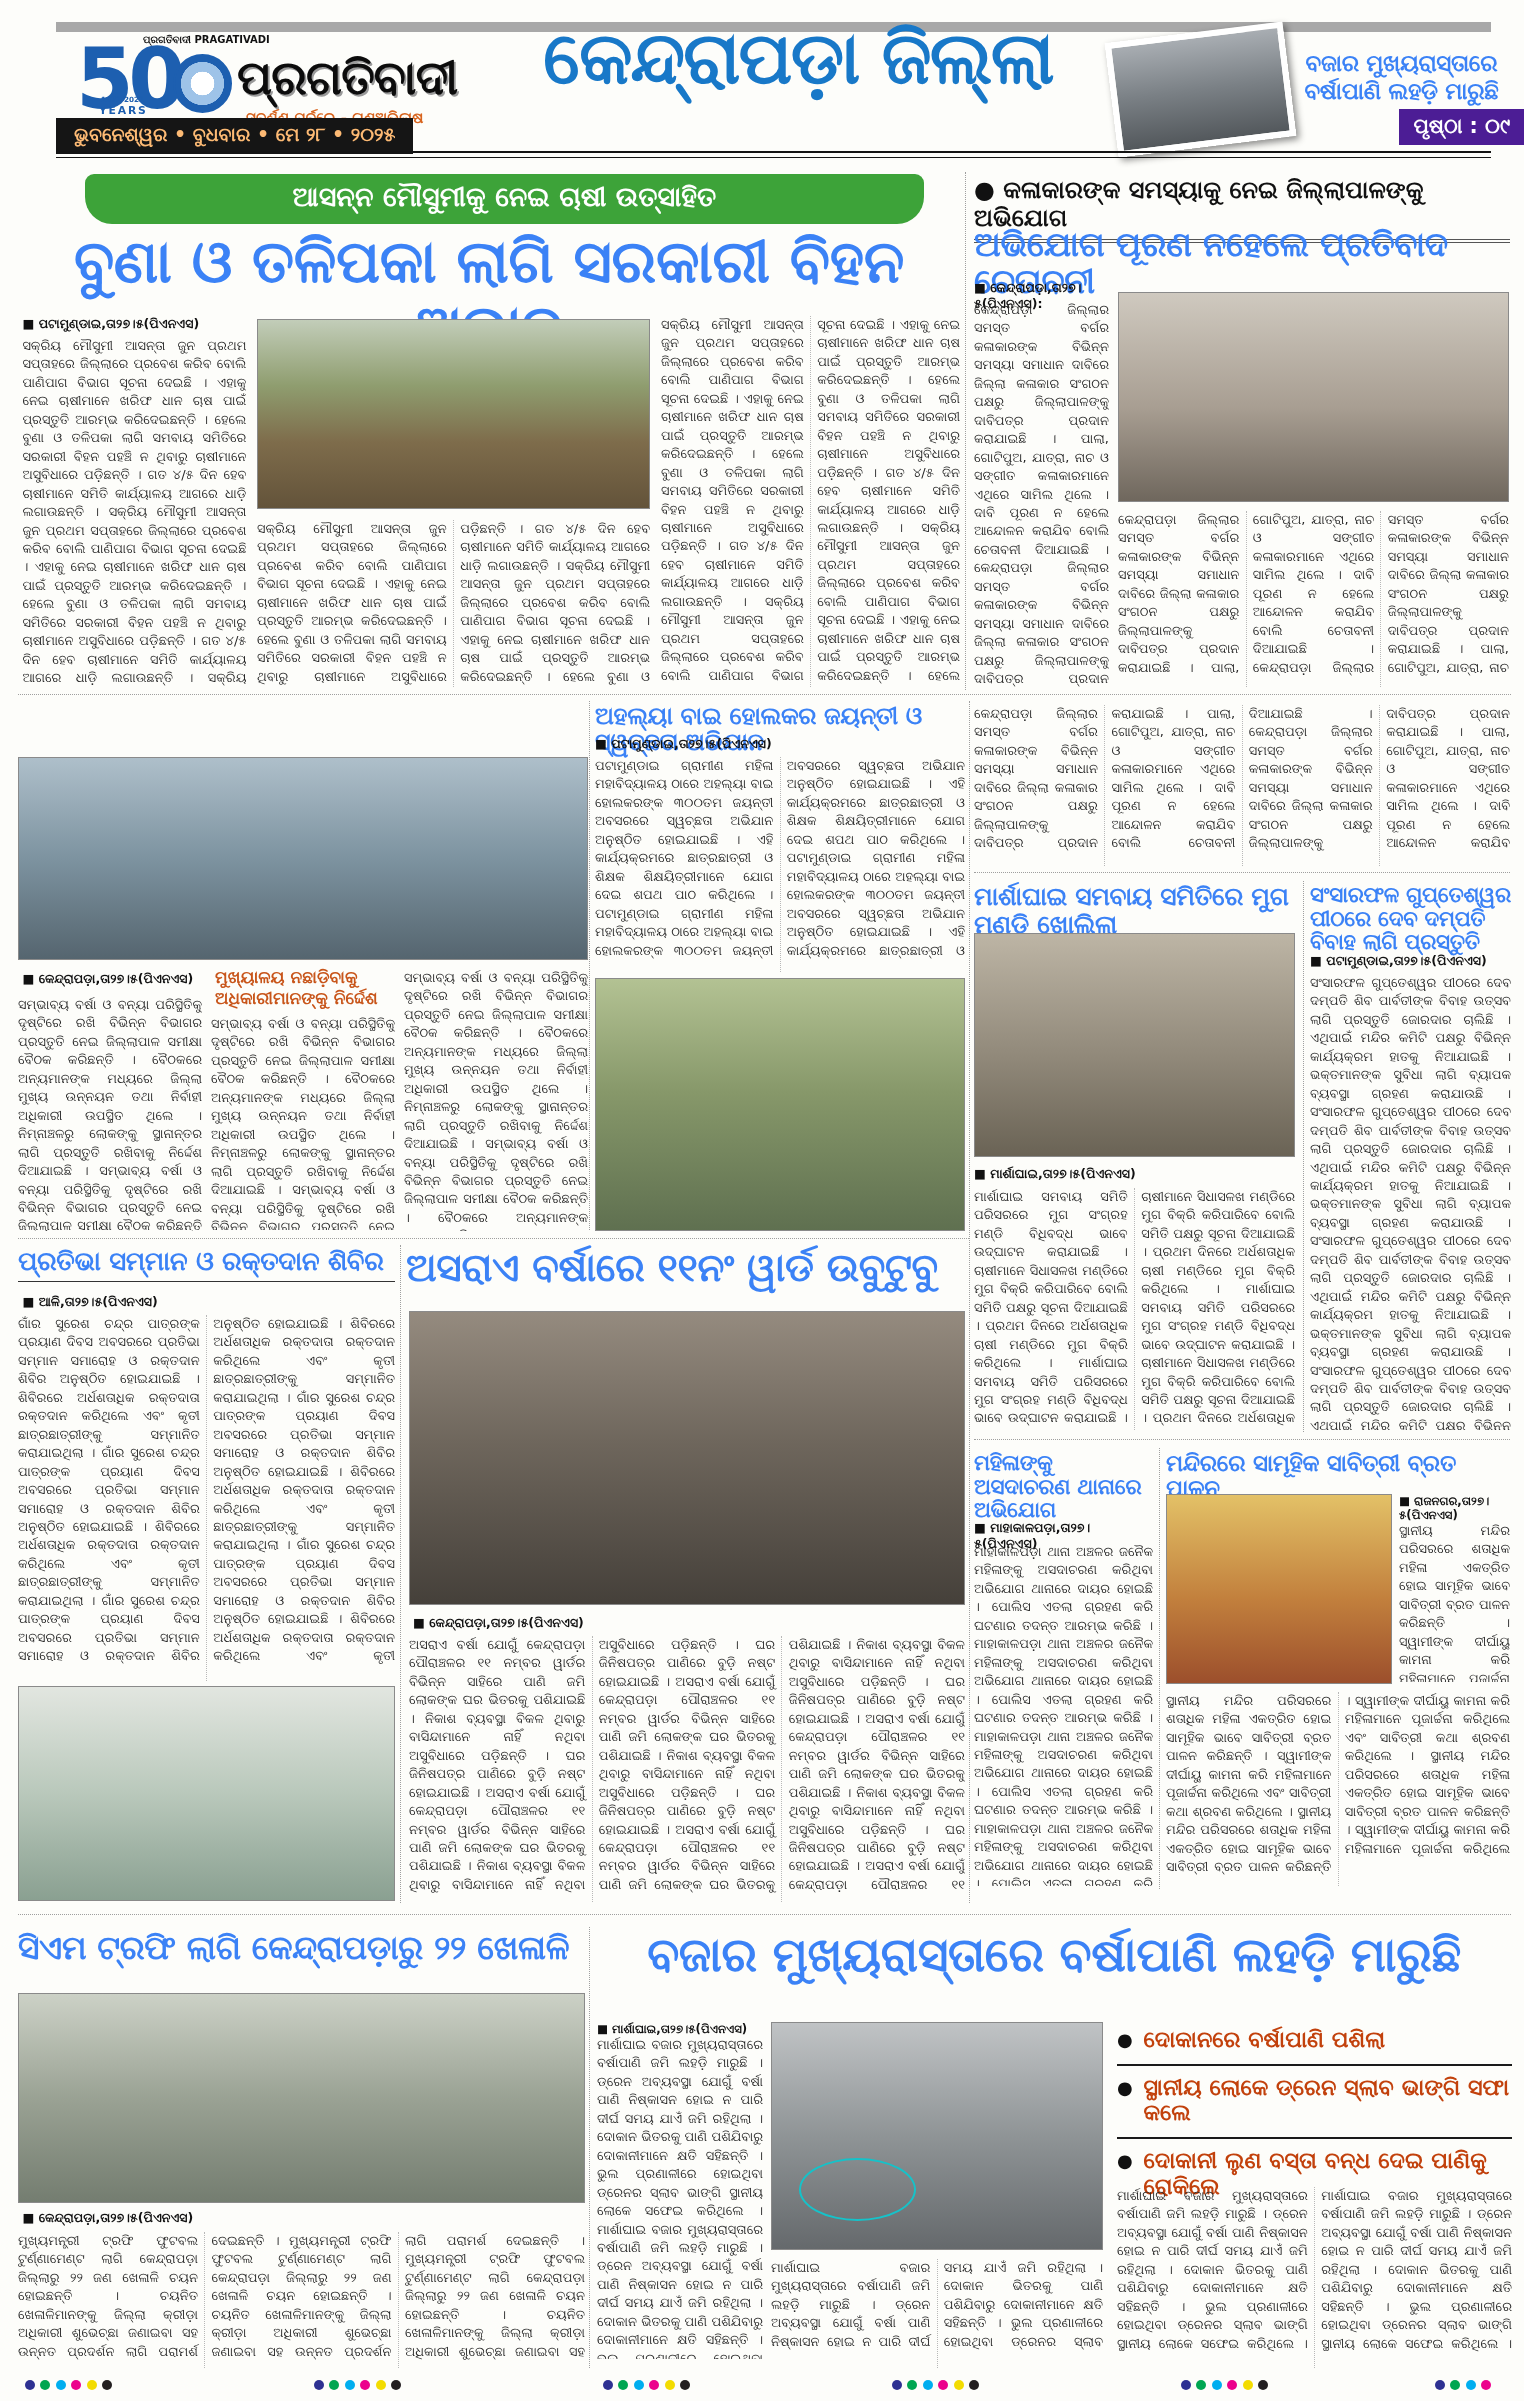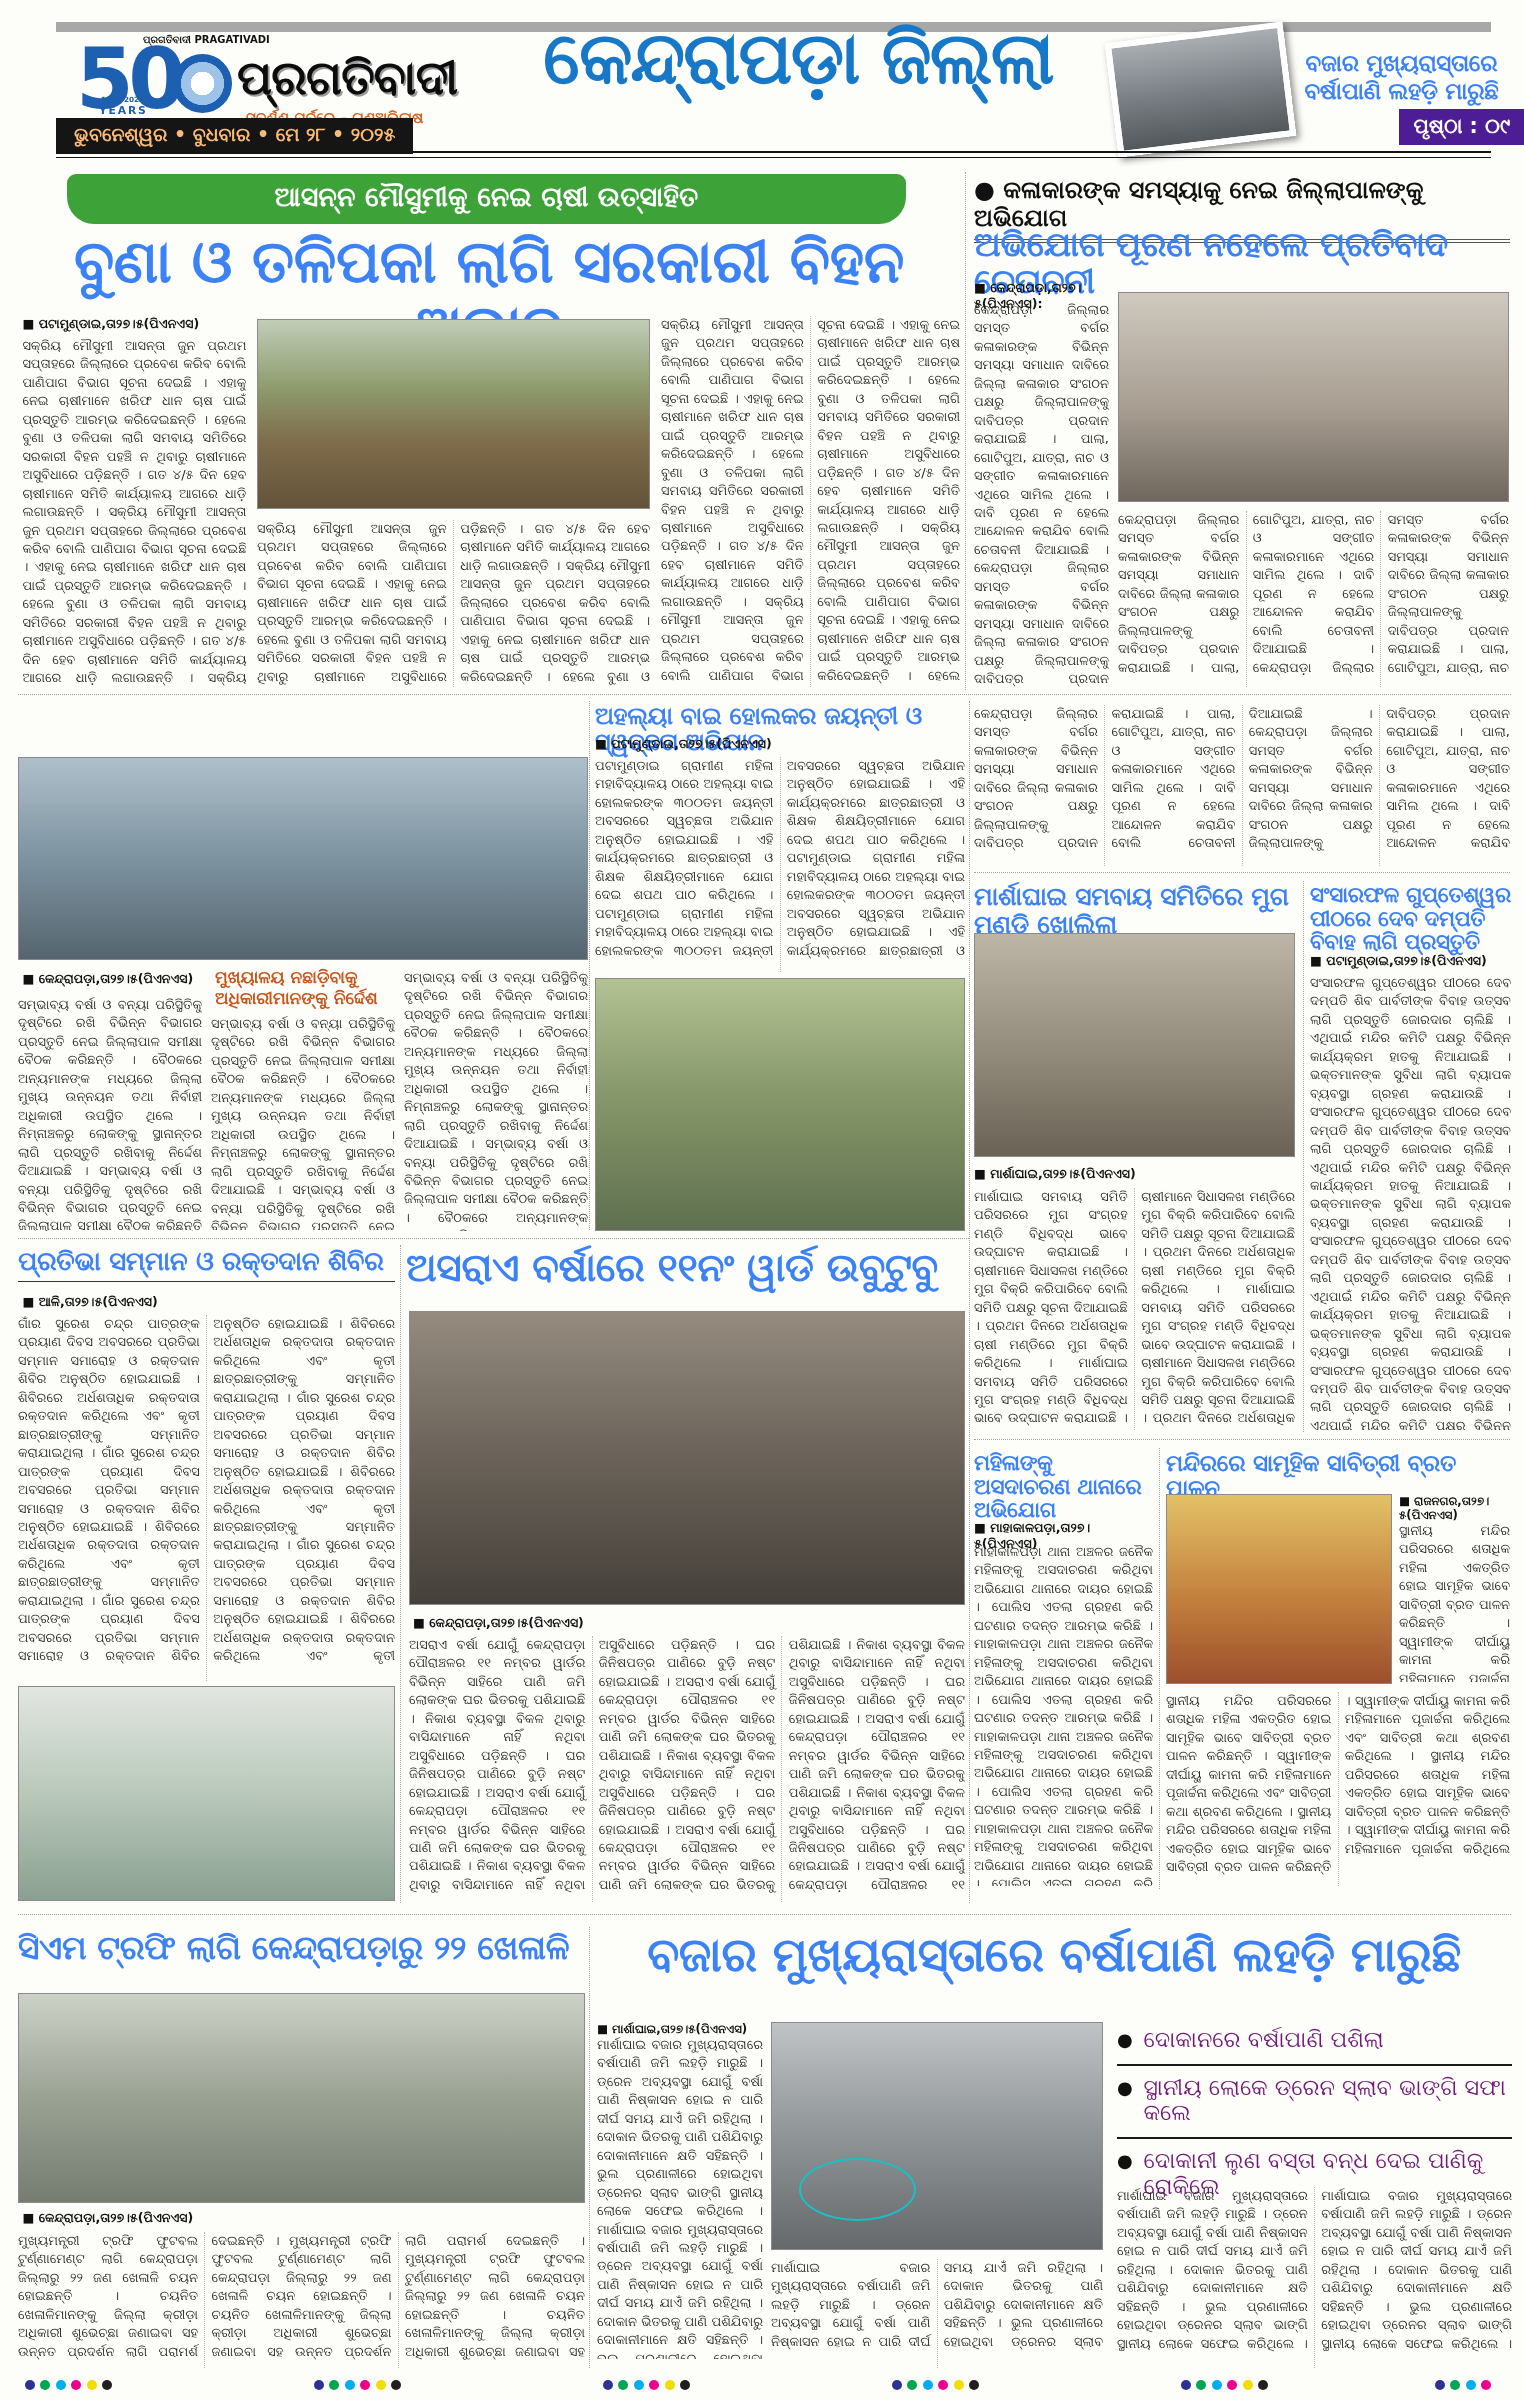--- a/index.html
+++ b/index.html
@@ -21,21 +21,21 @@
   .kicker-green{background:#3da339;color:#fff;font-weight:bold;font-size:27px;text-align:center;
     border-radius:9px 9px 27px 27px;padding:7.2px 0 10.8px}
   .kicker-bullet{font-weight:bold;font-size:24px;color:#111;border-bottom:4.5px double #555;padding-bottom:7.2px}
   .badge{background:#4c1d95;color:#fff;font-weight:bold;font-size:20.6px;padding:4.5px 14.4px 7.2px;display:inline-block}
   .datebar{background:#151515;color:#fdba74;font-weight:bold;font-size:19px;padding:5.4px 18px 8px;display:inline-block}
   .brand{font-weight:800;font-size:47px;color:#0c0c0c;text-shadow:1.8px 1.8px 0 #9a9a9a;letter-spacing:-0.9px}
   .title-blue{font-weight:800;font-size:72px;color:#1878c8;letter-spacing:-1.8px}
   .subhead-orange{color:#c8551a;font-weight:bold;font-size:17px;line-height:1.25}
   .bullet-row{display:flex;align-items:flex-start;gap:10.8px;padding:9px 0 10.8px;border-bottom:2.7px solid #1a1a1a}
   .bullet-row .dot{font-size:18px;line-height:1.4;color:#111}
-  .bullet-row .lbl{color:#701a75;font-weight:normal;font-size:22.4px;line-height:1.15}
+  .bullet-row .lbl{color:#c2410c;font-weight:bold;font-size:22.4px;line-height:1.15}
   .mark{width:10px;height:10px;border-radius:50%;display:inline-block;margin-right:5.4px}
   .ph-grad1{background:linear-gradient(180deg,#c2cdb9 0%,#8f9d6f 35%,#7e6c4b 65%,#63533a 100%)}
   .ph-grad2{background:linear-gradient(180deg,#cfc9bf 0%,#a89e92 55%,#6f675d 100%)}
   .ph-grad3{background:linear-gradient(180deg,#aebfca 0%,#7d93a0 50%,#55656f 100%)}
   .ph-grad4{background:linear-gradient(180deg,#b3c293 0%,#87986a 45%,#5f7050 100%)}
   .ph-grad5{background:linear-gradient(180deg,#bdb5a5 0%,#91897a 55%,#6a6355 100%)}
   .ph-grad6{background:linear-gradient(180deg,#958b7f 0%,#6e665c 45%,#45403a 100%)}
   .ph-grad7{background:linear-gradient(180deg,#e2e6e0 0%,#b9c8bb 50%,#8aa091 100%)}
   .ph-grad8{background:linear-gradient(180deg,#e3c167 0%,#c2803d 55%,#9c4f2c 100%)}
   .ph-grad9{background:linear-gradient(180deg,#ccd1c6 0%,#9aa294 50%,#747d70 100%)}
@@ -68,21 +68,21 @@
   <div class="abs photo ph-grad11" style="left:1111px;top:32px;width:179px;height:115px;border:6.3px solid #fff;box-shadow:2.7px 3.6px 7.2px rgba(0,0,0,.45);transform:rotate(-7deg)"></div>
 
   <div class="abs headline center" style="left:1294px;top:50px;width:215px;font-size:23px;line-height:1.2">ବଜାର ମୁଖ୍ୟରାସ୍ତାରେ ବର୍ଷାପାଣି ଲହଡ଼ି ମାରୁଛି</div>
 
   <div class="abs" style="left:1399px;top:109px">
     <span class="badge">ପୃଷ୍ଠା : ୦୯</span>
   </div>
 
   <div class="abs rule-double" style="left:56px;top:151px;width:1435px"></div>
 
-  <div class="abs kicker-green" style="left:67px;top:174px;width:839px">ଆସନ୍ନ ମୌସୁମୀକୁ ନେଇ ଚାଷୀ ଉତ୍ସାହିତ</div>
+  <div class="abs kicker-green" style="left:85px;top:174px;width:839px">ଆସନ୍ନ ମୌସୁମୀକୁ ନେଇ ଚାଷୀ ଉତ୍ସାହିତ</div>
 
   <div class="abs headline center" style="left:18px;top:230px;width:942px;font-size:59px">ବୁଣା ଓ ତଳିପକା ଲାଗି ସରକାରୀ ବିହନ ଅଭାବ</div>
 
   <div class="abs byline" style="left:22.4px;top:316px;width:224px">■ ପଟାମୁଣ୍ଡାଇ,ତା୨୭।୫(ପିଏନଏସ)</div>
 
   <div class="abs body-text" style="left:22.4px;top:337px;width:224px;height:350px">ସକ୍ରିୟ ମୌସୁମୀ ଆସନ୍ତା ଜୁନ ପ୍ରଥମ ସପ୍ତାହରେ ଜିଲ୍ଲାରେ ପ୍ରବେଶ କରିବ ବୋଲି ପାଣିପାଗ ବିଭାଗ ସୂଚନା ଦେଇଛି । ଏହାକୁ ନେଇ ଚାଷୀମାନେ ଖରିଫ ଧାନ ଚାଷ ପାଇଁ ପ୍ରସ୍ତୁତି ଆରମ୍ଭ କରିଦେଇଛନ୍ତି । ହେଲେ ବୁଣା ଓ ତଳିପକା ଲାଗି ସମବାୟ ସମିତିରେ ସରକାରୀ ବିହନ ପହଞ୍ଚି ନ ଥିବାରୁ ଚାଷୀମାନେ ଅସୁବିଧାରେ ପଡ଼ିଛନ୍ତି । ଗତ ୪/୫ ଦିନ ହେବ ଚାଷୀମାନେ ସମିତି କାର୍ଯ୍ୟାଳୟ ଆଗରେ ଧାଡ଼ି ଲଗାଉଛନ୍ତି । ସକ୍ରିୟ ମୌସୁମୀ ଆସନ୍ତା ଜୁନ ପ୍ରଥମ ସପ୍ତାହରେ ଜିଲ୍ଲାରେ ପ୍ରବେଶ କରିବ ବୋଲି ପାଣିପାଗ ବିଭାଗ ସୂଚନା ଦେଇଛି । ଏହାକୁ ନେଇ ଚାଷୀମାନେ ଖରିଫ ଧାନ ଚାଷ ପାଇଁ ପ୍ରସ୍ତୁତି ଆରମ୍ଭ କରିଦେଇଛନ୍ତି । ହେଲେ ବୁଣା ଓ ତଳିପକା ଲାଗି ସମବାୟ ସମିତିରେ ସରକାରୀ ବିହନ ପହଞ୍ଚି ନ ଥିବାରୁ ଚାଷୀମାନେ ଅସୁବିଧାରେ ପଡ଼ିଛନ୍ତି । ଗତ ୪/୫ ଦିନ ହେବ ଚାଷୀମାନେ ସମିତି କାର୍ଯ୍ୟାଳୟ ଆଗରେ ଧାଡ଼ି ଲଗାଉଛନ୍ତି । ସକ୍ରିୟ ମୌସୁମୀ ଆସନ୍ତା ଜୁନ ପ୍ରଥମ ସପ୍ତାହରେ ଜିଲ୍ଲାରେ ପ୍ରବେଶ କରିବ ବୋଲି ପାଣିପାଗ ବିଭାଗ ସୂଚନା ଦେଇଛି । ଏହାକୁ ନେଇ ଚାଷୀମାନେ ଖରିଫ ଧାନ ଚାଷ ପାଇଁ ପ୍ରସ୍ତୁତି ଆରମ୍ଭ କରିଦେଇଛନ୍ତି । ହେଲେ ବୁଣା ଓ ତଳିପକା ଲାଗି ସମବାୟ ସମିତିରେ ସରକାରୀ ବିହନ ପହଞ୍ଚି ନ ଥିବାରୁ ଚାଷୀମାନେ ଅସୁବିଧାରେ ପଡ଼ିଛନ୍ତି । ଗତ ୪/୫ ଦିନ ହେବ ଚାଷୀମାନେ ସମିତି କାର୍ଯ୍ୟାଳୟ ଆଗରେ ଧାଡ଼ି ଲଗାଉଛନ୍ତି । ସକ୍ରିୟ ମୌସୁମୀ ଆସନ୍ତା ଜୁନ ପ୍ରଥମ ସପ୍ତାହରେ ଜିଲ୍ଲାରେ ପ୍ରବେଶ କରିବ ବୋଲି ପାଣିପାଗ ବିଭାଗ ସୂଚନା ଦେଇଛି । ଏହାକୁ ନେଇ ଚାଷୀମାନେ ଖରିଫ ଧାନ ଚାଷ ପାଇଁ ପ୍ରସ୍ତୁତି ଆରମ୍ଭ କରିଦେଇଛନ୍ତି । ହେଲେ ବୁଣା ଓ ତଳିପକା ଲାଗି ସମବାୟ ସମିତିରେ ସରକାରୀ ବିହନ ପହଞ୍ଚି ନ ଥିବାରୁ ଚାଷୀମାନେ ଅସୁବିଧାରେ ପଡ଼ିଛନ୍ତି । ଗତ ୪/୫ ଦିନ ହେବ ଚାଷୀମାନେ ସମିତି କାର୍ଯ୍ୟାଳୟ ଆଗରେ ଧାଡ଼ି ଲଗାଉଛନ୍ତି ।</div>
 
   <div class="abs photo ph-grad1" style="left:257px;top:319px;width:393px;height:190px"></div>
 
   <div class="abs body-text cols2" style="left:257px;top:520px;width:393px;height:167px">ସକ୍ରିୟ ମୌସୁମୀ ଆସନ୍ତା ଜୁନ ପ୍ରଥମ ସପ୍ତାହରେ ଜିଲ୍ଲାରେ ପ୍ରବେଶ କରିବ ବୋଲି ପାଣିପାଗ ବିଭାଗ ସୂଚନା ଦେଇଛି । ଏହାକୁ ନେଇ ଚାଷୀମାନେ ଖରିଫ ଧାନ ଚାଷ ପାଇଁ ପ୍ରସ୍ତୁତି ଆରମ୍ଭ କରିଦେଇଛନ୍ତି । ହେଲେ ବୁଣା ଓ ତଳିପକା ଲାଗି ସମବାୟ ସମିତିରେ ସରକାରୀ ବିହନ ପହଞ୍ଚି ନ ଥିବାରୁ ଚାଷୀମାନେ ଅସୁବିଧାରେ ପଡ଼ିଛନ୍ତି । ଗତ ୪/୫ ଦିନ ହେବ ଚାଷୀମାନେ ସମିତି କାର୍ଯ୍ୟାଳୟ ଆଗରେ ଧାଡ଼ି ଲଗାଉଛନ୍ତି । ସକ୍ରିୟ ମୌସୁମୀ ଆସନ୍ତା ଜୁନ ପ୍ରଥମ ସପ୍ତାହରେ ଜିଲ୍ଲାରେ ପ୍ରବେଶ କରିବ ବୋଲି ପାଣିପାଗ ବିଭାଗ ସୂଚନା ଦେଇଛି । ଏହାକୁ ନେଇ ଚାଷୀମାନେ ଖରିଫ ଧାନ ଚାଷ ପାଇଁ ପ୍ରସ୍ତୁତି ଆରମ୍ଭ କରିଦେଇଛନ୍ତି । ହେଲେ ବୁଣା ଓ ତଳିପକା ଲାଗି ସମବାୟ ସମିତିରେ ସରକାରୀ ବିହନ ପହଞ୍ଚି ନ ଥିବାରୁ ଚାଷୀମାନେ ଅସୁବିଧାରେ ପଡ଼ିଛନ୍ତି । ଗତ ୪/୫ ଦିନ ହେବ ଚାଷୀମାନେ ସମିତି କାର୍ଯ୍ୟାଳୟ ଆଗରେ ଧାଡ଼ି ଲଗାଉଛନ୍ତି । ସକ୍ରିୟ ମୌସୁମୀ ଆସନ୍ତା ଜୁନ ପ୍ରଥମ ସପ୍ତାହରେ ଜିଲ୍ଲାରେ ପ୍ରବେଶ କରିବ ବୋଲି ପାଣିପାଗ ବିଭାଗ ସୂଚନା ଦେଇଛି । ଏହାକୁ ନେଇ ଚାଷୀମାନେ ଖରିଫ ଧାନ ଚାଷ ପାଇଁ ପ୍ରସ୍ତୁତି ଆରମ୍ଭ କରିଦେଇଛନ୍ତି । ହେଲେ ବୁଣା ଓ ତଳିପକା ଲାଗି ସମବାୟ ସମିତିରେ ସରକାରୀ ବିହନ ପହଞ୍ଚି ନ ଥିବାରୁ ଚାଷୀମାନେ ଅସୁବିଧାରେ ପଡ଼ିଛନ୍ତି । ଗତ ୪/୫ ଦିନ ହେବ ଚାଷୀମାନେ ସମିତି କାର୍ଯ୍ୟାଳୟ ଆଗରେ ଧାଡ଼ି ଲଗାଉଛନ୍ତି ।</div>

